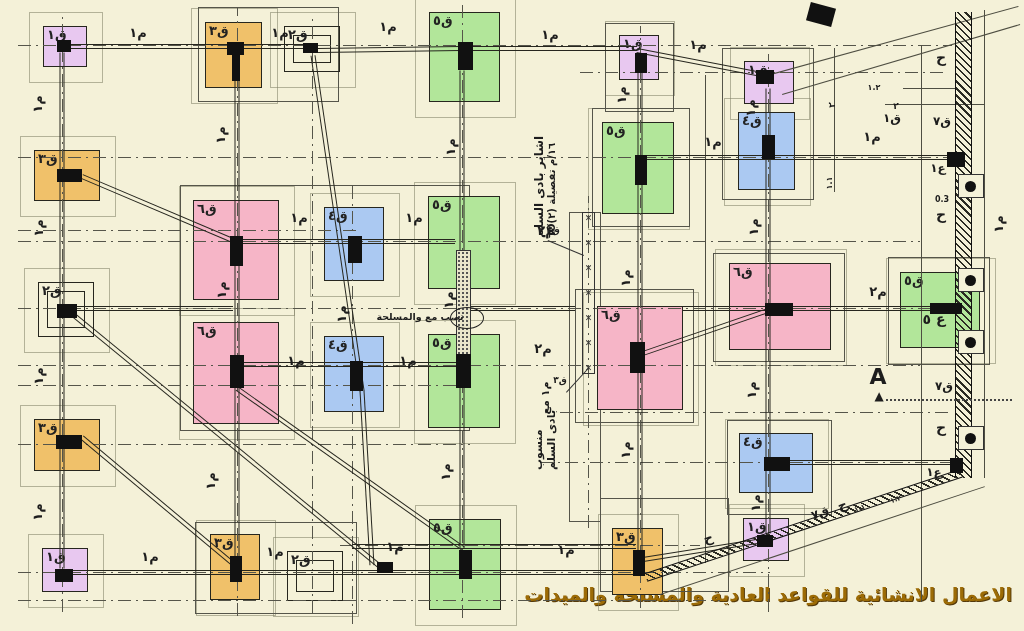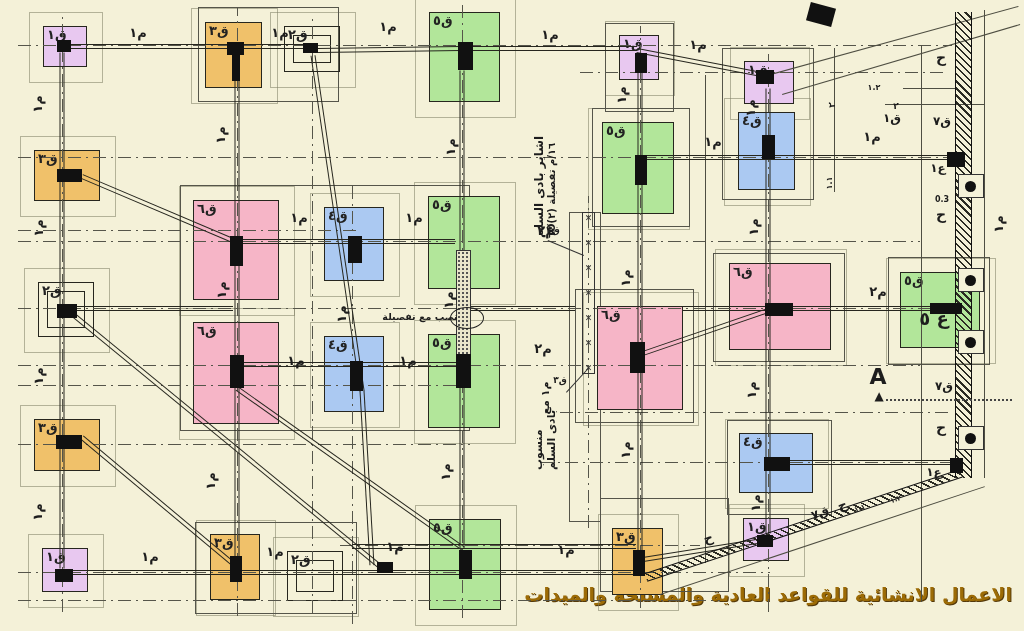--- a/index.html
+++ b/index.html
@@ -315,23 +315,23 @@
     <div class="abs lbl" style="left: 934px; top: 472px; font-size: 12px; transform: translate(-50%, -50%) rotate(0deg);">ع١</div>
     <div class="abs lbl" style="left: 942px; top: 200px; font-size: 8px; transform: translate(-50%, -50%) rotate(0deg);">0.3</div>
     <div class="abs lbl" style="left: 874px; top: 88px; font-size: 8px; transform: translate(-50%, -50%) rotate(0deg);">١.٢</div>
     <div class="abs lbl" style="left: 896px; top: 106px; font-size: 9px; transform: translate(-50%, -50%) rotate(0deg);">٢</div>
     <div class="abs lbl" style="left: 832px; top: 105px; font-size: 9px; transform: translate(-50%, -50%) rotate(-90deg);">٢</div>
     <div class="abs lbl" style="left: 830px; top: 183px; font-size: 8px; transform: translate(-50%, -50%) rotate(-90deg);">١.١</div>
     <div class="abs lbl" style="left: 896px; top: 500px; font-size: 7px; transform: translate(-50%, -50%) rotate(-20deg);">١.٢</div>
     <div class="abs lbl" style="left: 860px; top: 509px; font-size: 7px; transform: translate(-50%, -50%) rotate(-20deg);">١.١</div>
     <div class="abs lbl" style="left: 553px; top: 230px; font-size: 9px; transform: translate(-50%, -50%) rotate(0deg);">ق٣</div>
     <div class="abs lbl" style="left: 560px; top: 380px; font-size: 9px; transform: translate(-50%, -50%) rotate(0deg);">ق٣</div>
-    <div class="abs lbl" style="left: 934px; top: 319px; font-size: 18px; transform: translate(-50%, -50%) rotate(0deg);">ع ٥</div>
+    <div class="abs lbl" style="left: 934px; top: 319px; font-size: 14px; transform: translate(-50%, -50%) rotate(0deg);">ع ٥</div>
     <div class="abs ell" style="left: 450px; top: 307px; width: 32px; height: 20px;"></div>
-    <div class="abs lbl" style="left: 420px; top: 317px; font-size: 9.5px;">تصب مع تفصيلة</div>
+    <div class="abs lbl" style="left: 420px; top: 317px; font-size: 9.5px;">تصب مع والمسلحة</div>
     <div class="abs rnote" style="left: 532px; top: 238px;">
       <div style="font-size: 12px;">اشاير بادى السلم</div>
       <div style="font-size: 10px;">٦Ø١٦/م تفصيلة (٢)</div>
     </div>
     <div class="abs rnote" style="left: 532px; top: 470px;">
       <div style="font-size: 11px;">منسوب</div>
       <div style="font-size: 11px;">بادى السلم</div>
     </div>
     <div class="abs lead" style="left: 548px; top: 240px; width: 39px; transform: rotate(22.6199deg);"></div>
     <div class="abs lead" style="left: 566px; top: 392px; width: 32.5576px; transform: rotate(-47.4896deg);"></div>

